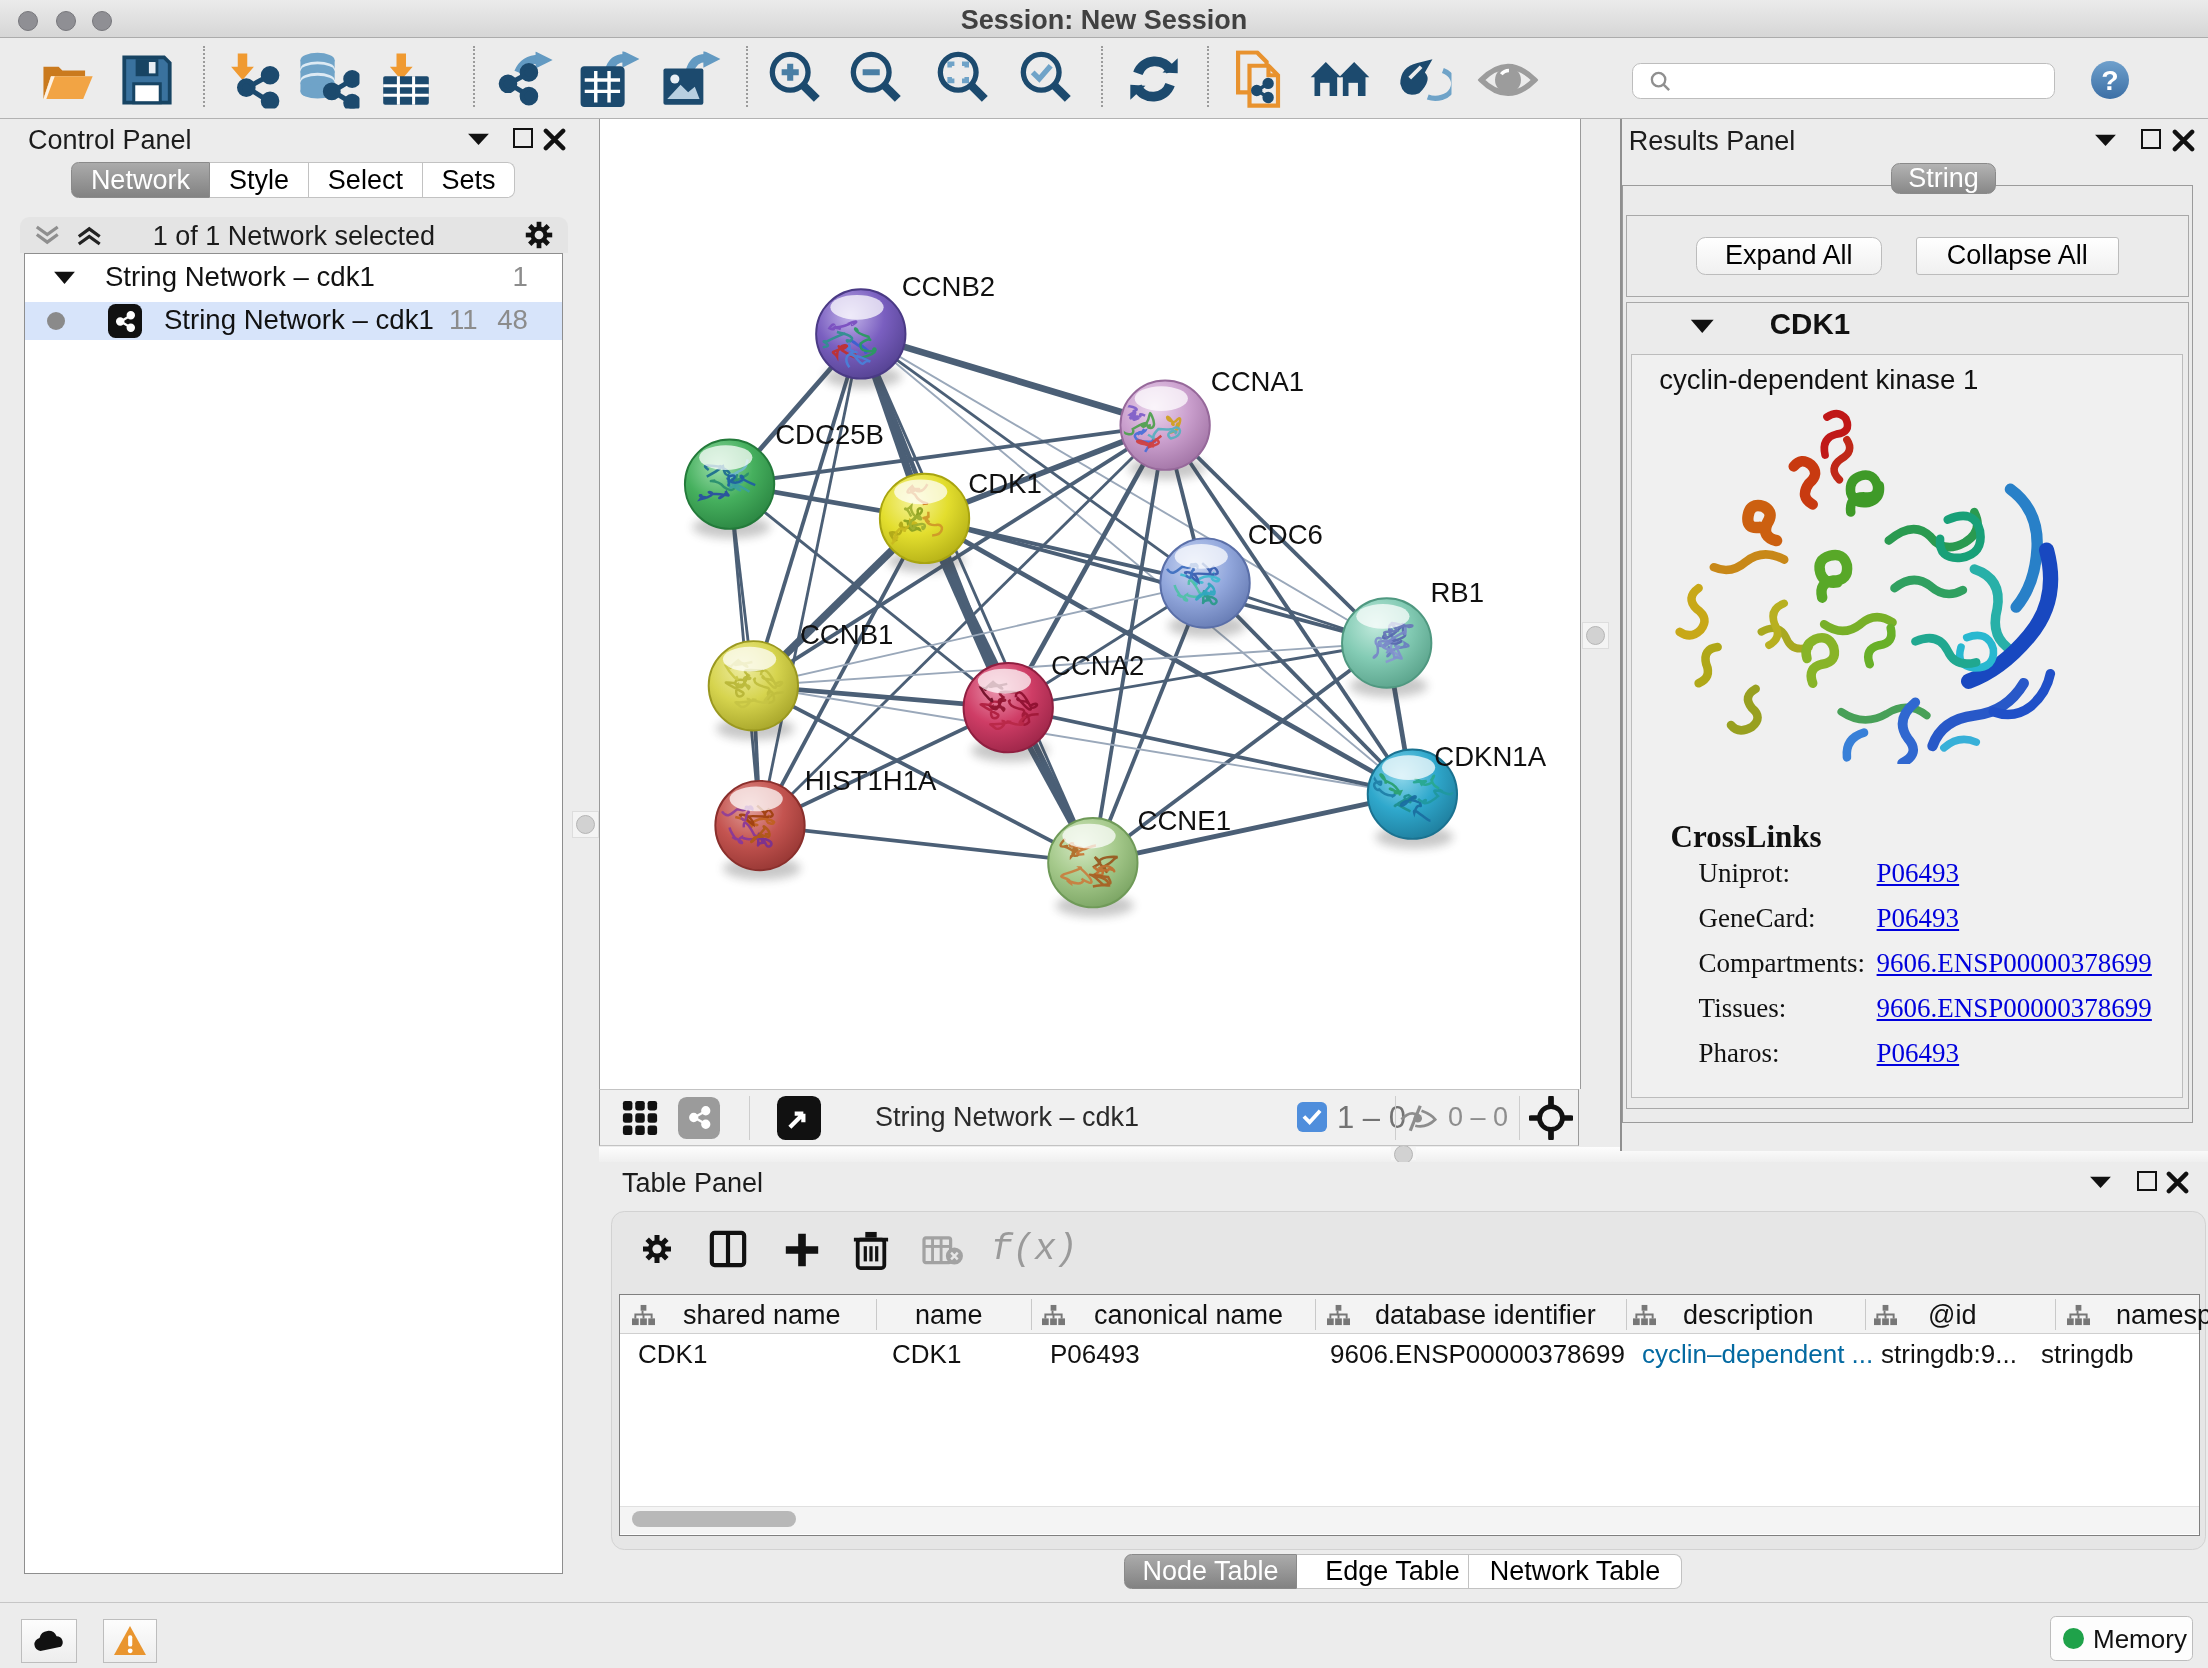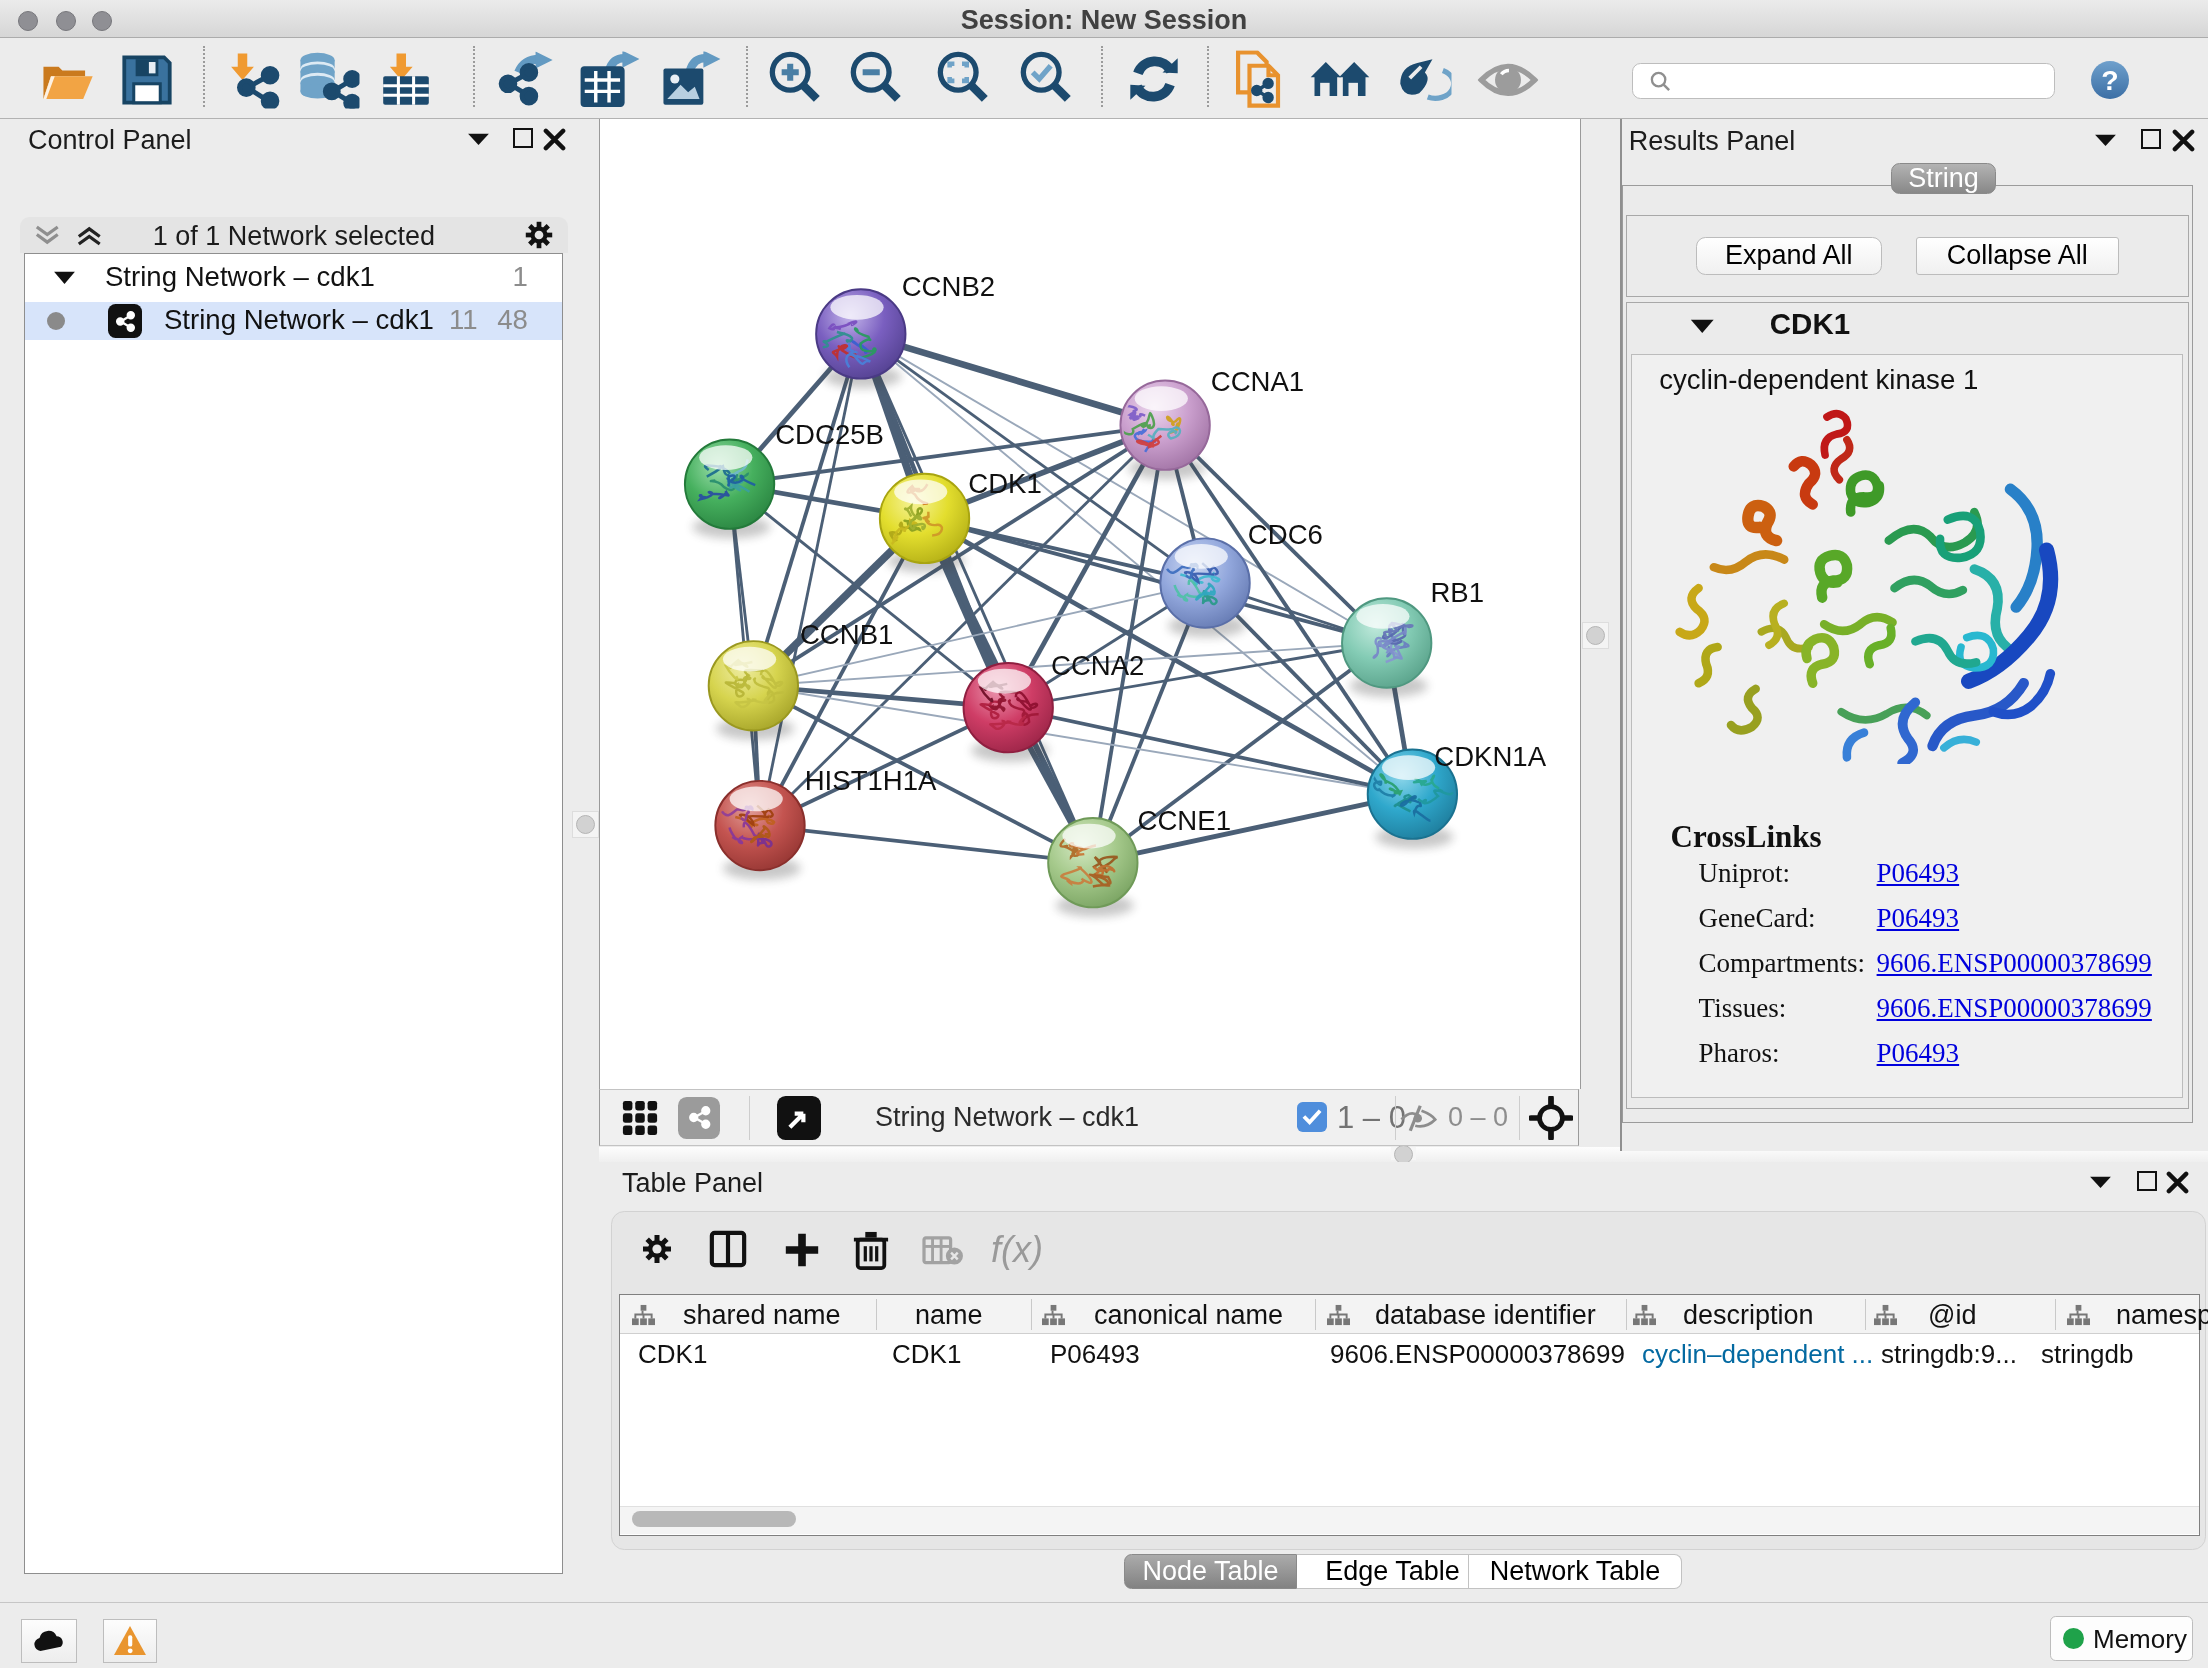--- a/index.html
+++ b/index.html
@@ -227,20 +227,31 @@
 
     <div class="abs panel-title" style="left:25px;top:5.7px;">Control Panel</div>
     <svg class="abs" style="left:462px;top:11.4px;" width="27" height="17" viewBox="0 0 28 18">
       <path d="M3 4 L25 4 L14 16 Z" fill="#111"></path>
     </svg>
     <div class="abs" style="left:510px;top:8.6px;width:20px;height:20px;border:2.9px solid #111;box-sizing:border-box;"></div>
     <svg class="abs" style="left:540px;top:8.6px;" width="23" height="23" viewBox="0 0 24 24">
       <path d="M3 3 L21 21 M21 3 L3 21" stroke="#111" stroke-width="4.6" stroke-linecap="round"></path>
     </svg>
 
+    <div class="abs" style="left:68px;top:43px;width:444px;height:36px;">
+      <div class="abs" style="left:0;top:0;width:139px;height:36px;background:linear-gradient(#ababab,#828282);
+        border:1px solid #8a8a8a;border-radius:7.6px 0 0 7.6px;box-sizing:border-box;color:#fff;
+        font-size:27px;text-align:center;line-height:34px;">Network</div>
+      <div class="abs" style="left:139px;top:0;width:99px;height:36px;background:#fff;border:1px solid #c2c2c2;
+        border-left:none;box-sizing:border-box;font-size:27px;text-align:center;line-height:34px;">Style</div>
+      <div class="abs" style="left:238px;top:0;width:114px;height:36px;background:#fff;border:1px solid #c2c2c2;
+        border-left:none;box-sizing:border-box;font-size:27px;text-align:center;line-height:34px;">Select</div>
+      <div class="abs" style="left:352px;top:0;width:92px;height:36px;background:#fff;border:1px solid #c2c2c2;
+        border-left:none;border-radius:0 7.6px 7.6px 0;box-sizing:border-box;font-size:27px;text-align:center;line-height:34px;">Sets</div>
+    </div>
 
     <div class="abs" style="left:17px;top:98px;width:548px;height:36px;background:#e4e4e4;border-radius:9.5px 9.5px 0 0;">
       <svg class="abs" style="left:13.3px;top:5.7px;" width="28.5" height="25" viewBox="0 0 30 26">
         <g fill="none" stroke="#8f8f8f" stroke-width="3.4">
           <path d="M4 4 L15 12 L26 4"></path>
           <path d="M4 12 L15 20 L26 12"></path>
         </g>
       </svg>
       <svg class="abs" style="left:55px;top:5.7px;" width="28.5" height="25" viewBox="0 0 30 26">
         <g fill="none" stroke="#222" stroke-width="3.4">
@@ -758,21 +769,21 @@
       </g>
     </svg>
     <svg class="abs" style="left:323px;top:74px;" width="42" height="28.5" viewBox="0 0 44 30">
       <rect x="2" y="2" width="28" height="26" rx="2" fill="none" stroke="#a2a2a2" stroke-width="3.4"></rect>
       <line x1="2" y1="11" x2="30" y2="11" stroke="#a2a2a2" stroke-width="3"></line>
       <line x1="11" y1="2" x2="11" y2="28" stroke="#a2a2a2" stroke-width="3"></line>
       <line x1="20" y1="2" x2="20" y2="28" stroke="#a2a2a2" stroke-width="3"></line>
       <circle cx="34" cy="21" r="9" fill="#a2a2a2"></circle>
       <path d="M30.5 17.5 L37.5 24.5 M37.5 17.5 L30.5 24.5" stroke="#e6e6e6" stroke-width="2.6"></path>
     </svg>
-    <div class="abs" style="left:392px;top:67px;font-family:Liberation Sans, sans-serif;font-style:italic;font-size:36px;color:#9a9a9a;">f(x)</div>
+    <div class="abs" style="left:392px;top:67px;font-family:Liberation Mono, monospace;font-style:italic;font-size:36px;color:#9a9a9a;">f(x)</div>
 
     <div class="abs" style="left:20px;top:132px;width:1581px;height:242px;background:#ffffff;border:1.9px solid #7f7f7f;box-sizing:border-box;">
 
       <div class="abs" style="left:0;top:0;width:100%;height:39px;background:#f3f3f3;border-bottom:1.9px solid #cfcfcf;box-sizing:border-box;"></div>
 
       <div class="abs" style="left:256px;top:3.8px;width:0;height:31px;border-left:1.9px solid #c9c9c9;"></div>
       <div class="abs" style="left:411px;top:3.8px;width:0;height:31px;border-left:1.9px solid #c9c9c9;"></div>
       <div class="abs" style="left:695px;top:3.8px;width:0;height:31px;border-left:1.9px solid #c9c9c9;"></div>
       <div class="abs" style="left:1006px;top:3.8px;width:0;height:31px;border-left:1.9px solid #c9c9c9;"></div>
       <div class="abs" style="left:1245px;top:3.8px;width:0;height:31px;border-left:1.9px solid #c9c9c9;"></div>

